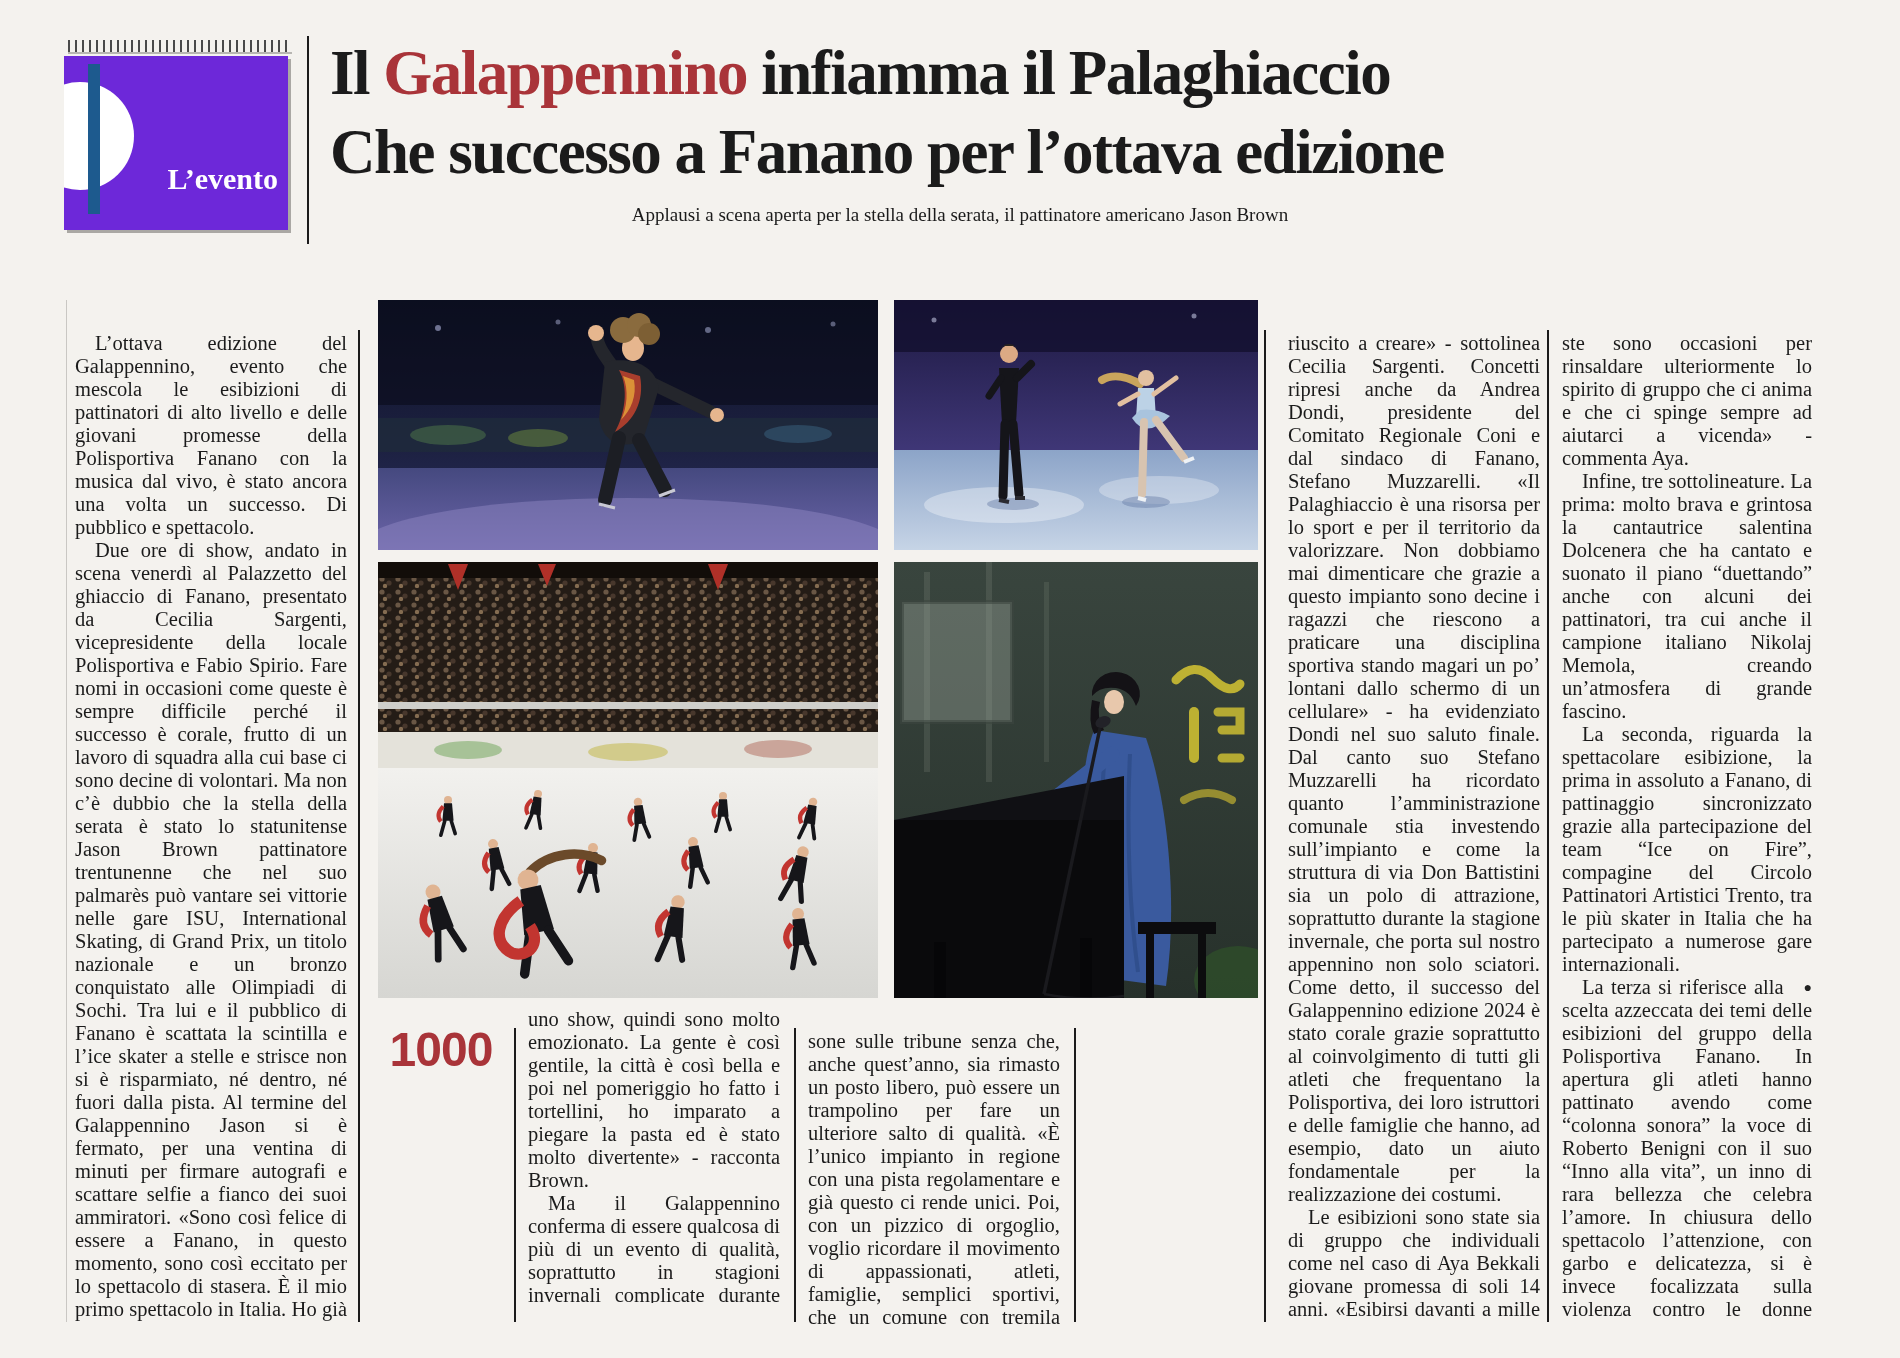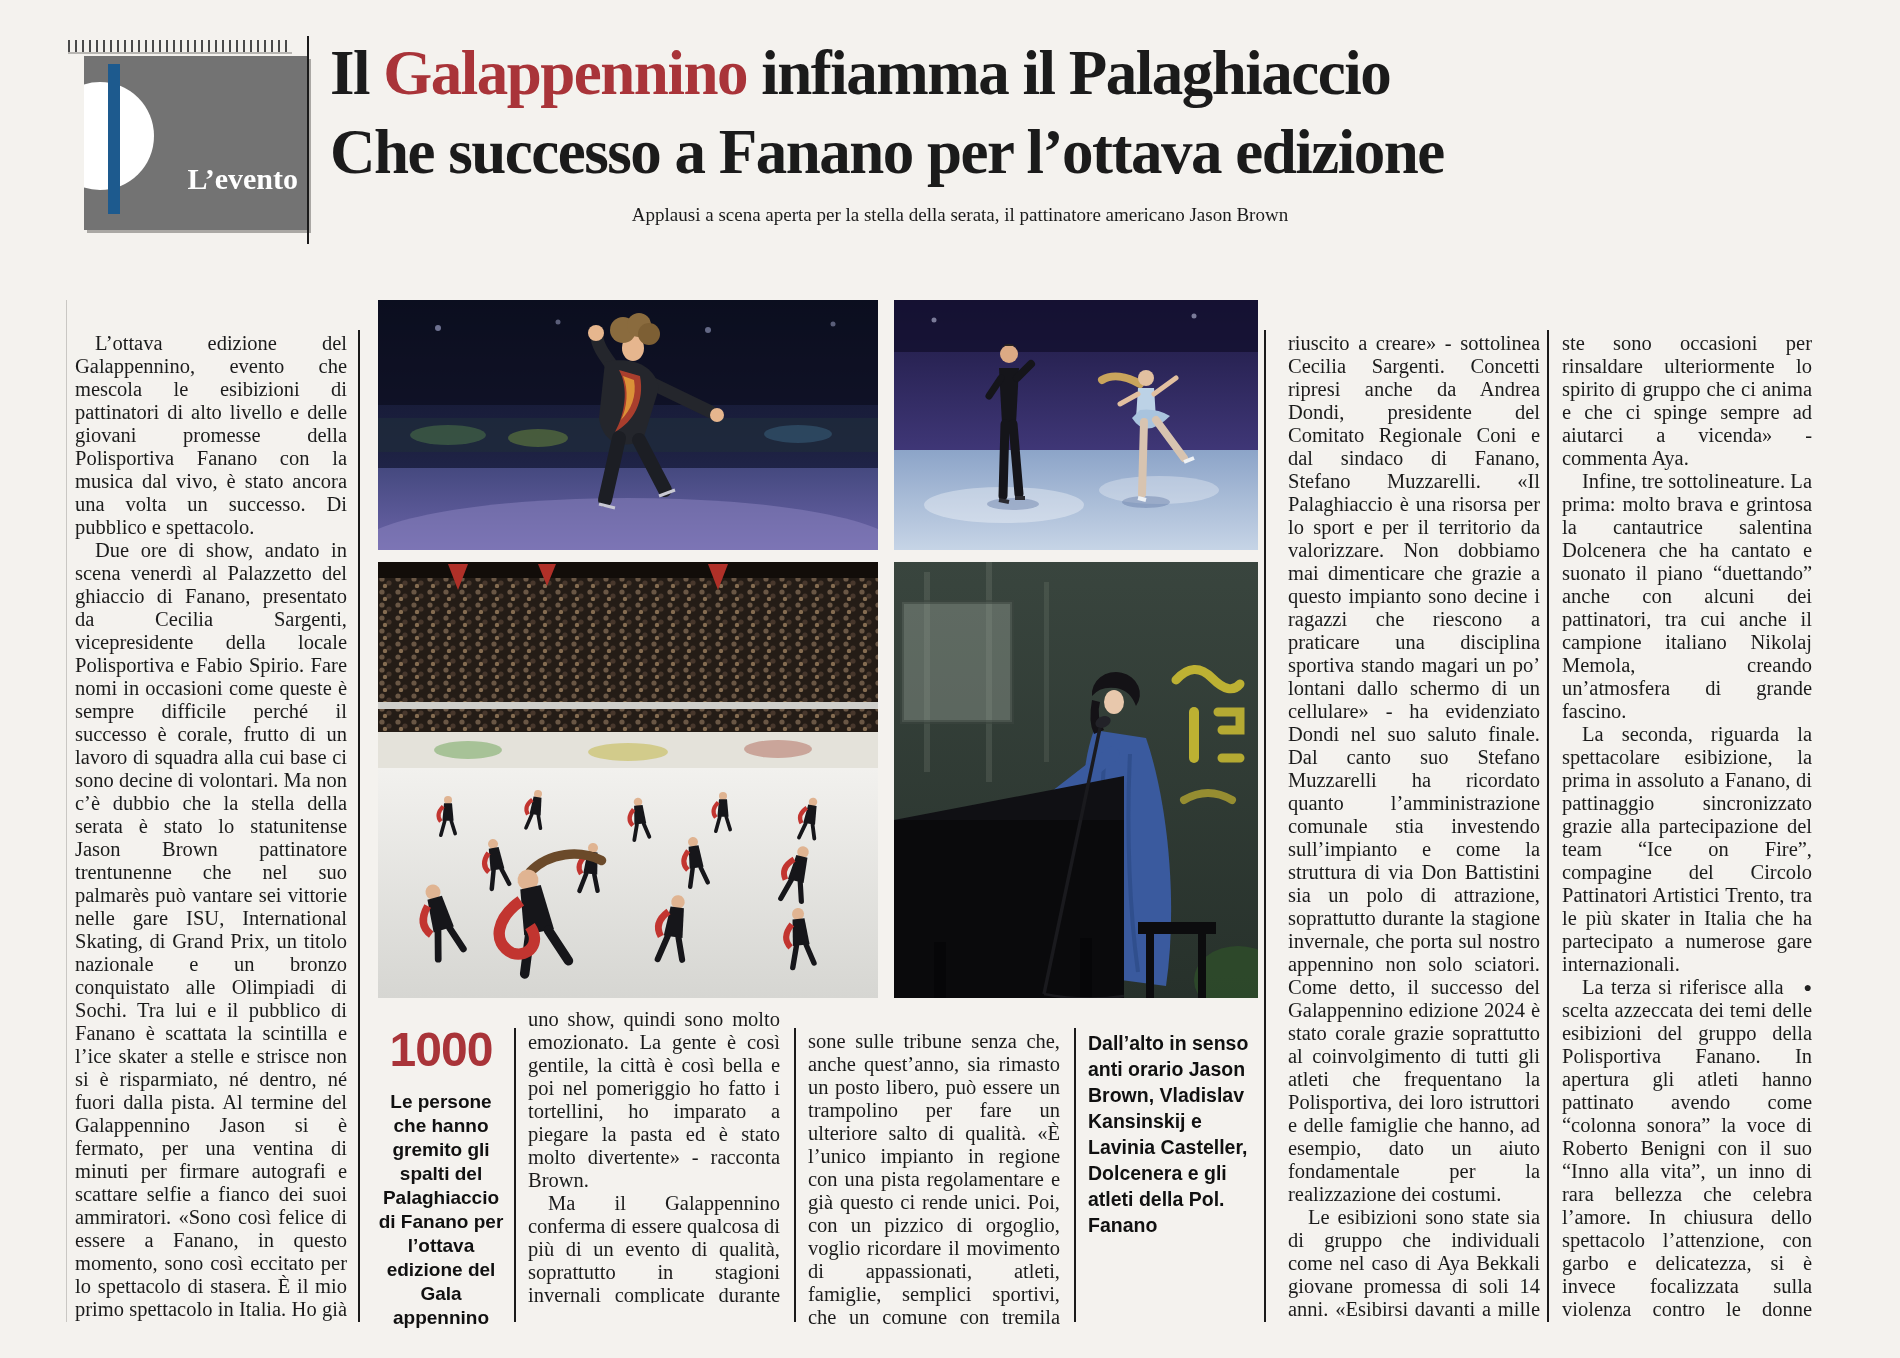--- a/index.html
+++ b/index.html
@@ -4,21 +4,21 @@
 <style>
   html,body{margin:0;padding:0;background:#d8d6d2;}
   .page{position:relative;width:1900px;height:1358px;background:#f4f2ee;
         font-family:"Liberation Serif",serif;color:#1b1b1b;overflow:hidden;}
   .abs{position:absolute;}
 
   
   .kicker-strip{left:68px;top:40px;width:224px;height:12px;
     background:repeating-linear-gradient(90deg,#4a4a4a 0 2px,transparent 2px 7px);
     border-bottom:2px solid #b8b6b2;}
-  .kicker-box{left:84px;top:56px;width:224px;height:174px;background:#737373;
+  .kicker-box{left:64px;top:56px;width:224px;height:174px;background:#6d28d9;
     box-shadow:3px 3px 0 #aaa8a4;}
   .kicker-label{position:absolute;right:10px;bottom:34px;color:#ffffff;
     font-weight:bold;font-size:30px;}
   .header-rule{left:307px;top:36px;width:2px;height:208px;background:#1b1b1b;}
 
   
   .headline{left:330px;top:34px;width:1260px;font-weight:bold;font-size:63px;
     line-height:79px;letter-spacing:-1.5px;}
   .headline .hl-red{color:#a93439;}
   .subhead{left:330px;top:196px;width:1260px;font-size:19px;line-height:38px;text-align:center;}
@@ -274,38 +274,36 @@
       <rect x="252" y="372" width="8" height="64" fill="#0c0c0e"></rect>
       <rect x="304" y="372" width="8" height="64" fill="#0c0c0e"></rect>
       <path d="M150,432 L206,166" stroke="#1a1a1e" stroke-width="3.5" fill="none"></path>
       <ellipse cx="209" cy="160" rx="8" ry="5.5" fill="#222228" transform="rotate(-24 209 160)"></ellipse>
       <path d="M150,432 q40,8 80,2" stroke="#1a1a1e" stroke-width="2.5" fill="none"></path>
     </svg>
   </div>
 
   <div class="abs callout">
     <div class="callout-number">1000</div>
-    <div class="callout-text">Le persone che hanno gremito gli spalti del Palaghiaccio di Fanano per l’ottava edizione del Gala appennino</div>
   </div>
 
   <div class="abs bodycol" id="col1">
     <p class="ind">L’ottava edizione del Galappennino, evento che mescola le esibizioni di pattinatori di alto livello e delle giovani promesse della Polisportiva Fanano con la musica dal vivo, è stato ancora una volta un successo. Di pubblico e spettacolo.</p>
     <p class="ind">Due ore di show, andato in scena venerdì al Palazzetto del ghiaccio di Fanano, presentato da Cecilia Sargenti, vicepresidente della locale Polisportiva e Fabio Spirio. Fare nomi in occasioni come queste è sempre difficile perché il successo è corale, frutto di un lavoro di squadra alla cui base ci sono decine di volontari. Ma non c’è dubbio che la stella della serata è stato lo statunitense Jason Brown pattinatore trentunenne che nel suo palmarès può vantare sei vittorie nelle gare ISU, International Skating, di Grand Prix, un titolo nazionale e un bronzo conquistato alle Olimpiadi di Sochi. Tra lui e il pubblico di Fanano è scattata la scintilla e l’ice skater a stelle e strisce non si è risparmiato, né dentro, né fuori dalla pista. Al termine del Galappennino Jason si è fermato, per una ventina di minuti per firmare autografi e scattare selfie a fianco dei suoi ammiratori. «Sono così felice di essere a Fanano, in questo momento, sono così eccitato per lo spettacolo di stasera. È il mio primo spettacolo in Italia. Ho già gareggiato, ma non ho mai fatto</p>
   </div>
 
   <div class="abs bodycol" id="col2">
     <p>uno show, quindi sono molto emozionato. La gente è così gentile, la città è così bella e poi nel pomeriggio ho fatto i tortellini, ho imparato a piegare la pasta ed è stato molto divertente» - racconta Brown.</p>
     <p class="ind">Ma il Galappennino conferma di essere qualcosa di più di un evento di qualità, soprattutto in stagioni invernali complicate durante le quali la neve si fa desiderare. Avere mille per-</p>
   </div>
 
   <div class="abs bodycol" id="col3">
     <p>sone sulle tribune senza che, anche quest’anno, sia rimasto un posto libero, può essere un trampolino per fare un ulteriore salto di qualità. «È l’unico impianto in regione con una pista regolamentare e già questo ci rende unici. Poi, con un pizzico di orgoglio, voglio ricordare il movimento di appassionati, atleti, famiglie, semplici sportivi, che un comune con tremila abitanti è</p>
   </div>
 
-  <div class="abs caption">Dall’alto in senso anti orario Jason Brown, Vladislav Kansinskij e Lavinia Casteller, Dolcenera e gli atleti della Pol. Fanano</div>
 
   <div class="abs bodycol" id="col5">
     <p>riuscito a creare» - sottolinea Cecilia Sargenti. Concetti ripresi anche da Andrea Dondi, presidente del Comitato Regionale Coni e dal sindaco di Fanano, Stefano Muzzarelli. «Il Palaghiaccio è una risorsa per lo sport e per il territorio da valorizzare. Non dobbiamo mai dimenticare che grazie a questo impianto sono decine i ragazzi che riescono a praticare una disciplina sportiva stando magari un po’ lontani dallo schermo di un cellulare» - ha evidenziato Dondi nel suo saluto finale. Dal canto suo Stefano Muzzarelli ha ricordato quanto l’amministrazione comunale stia investendo sull’impianto e come la struttura di via Don Battistini sia un polo di attrazione, soprattutto durante la stagione invernale, che porta sul nostro appennino non solo sciatori. Come detto, il successo del Galappennino edizione 2024 è stato corale grazie soprattutto al coinvolgimento di tutti gli atleti che frequentano la Polisportiva, dei loro istruttori e delle famiglie che hanno, ad esempio, dato un aiuto fondamentale per la realizzazione dei costumi.</p>
     <p class="ind">Le esibizioni sono state sia di gruppo che individuali come nel caso di Aya Bekkali giovane promessa di soli 14 anni. «Esibirsi davanti a mille persone è molto emozionante. La cosa più bella però è che que-</p>
   </div>
 
   <div class="abs bodycol" id="col6">
     <p>ste sono occasioni per rinsaldare ulteriormente lo spirito di gruppo che ci anima e che ci spinge sempre ad aiutarci a vicenda» - commenta Aya.</p>
     <p class="ind">Infine, tre sottolineature. La prima: molto brava e grintosa la cantautrice salentina Dolcenera che ha cantato e suonato il piano “duettando” anche con alcuni dei pattinatori, tra cui anche il campione italiano Nikolaj Memola, creando un’atmosfera di grande fascino.</p>
     <p class="ind">La seconda, riguarda la spettacolare esibizione, la prima in assoluto a Fanano, di pattinaggio sincronizzato grazie alla partecipazione del team “Ice on Fire”, compagine del Circolo Pattinatori Artistici Trento, tra le più skater in Italia che ha partecipato a numerose gare internazionali.</p>

